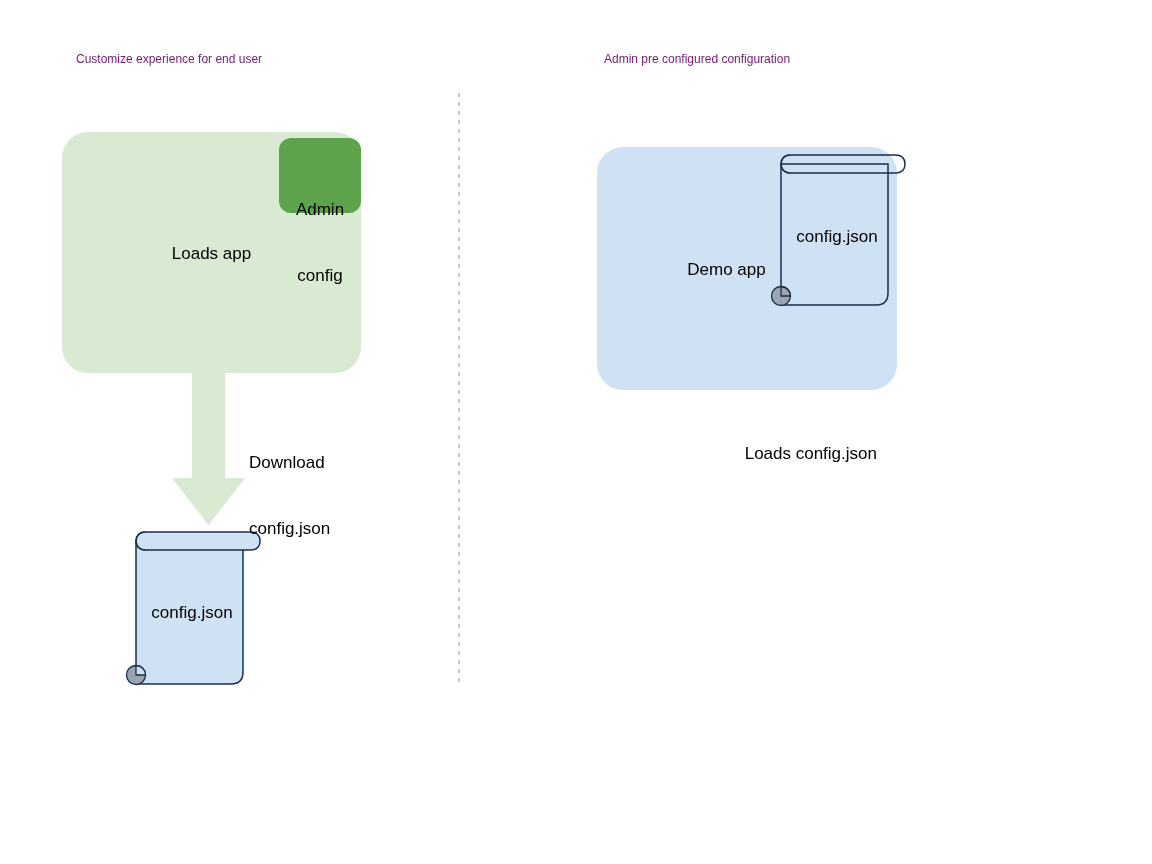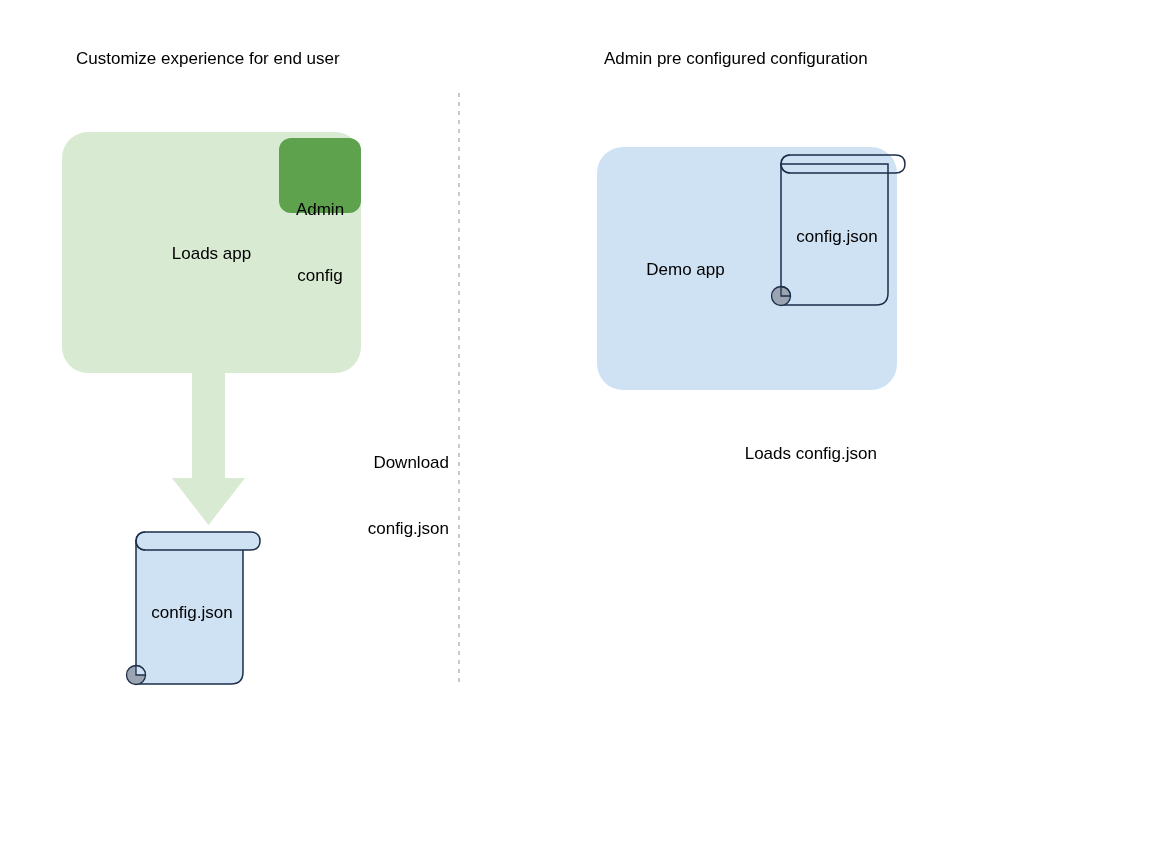--- a/index.html
+++ b/index.html
@@ -24,23 +24,23 @@
   .node-label {
     position: absolute;
     font-size: 17px;
     line-height: 22px;
     color: #000000;
     white-space: pre;
     text-align: center;
   }
   .panel-title {
     position: absolute;
-    font-size: 17px;
+    font-size: 12px;
     line-height: 22px;
-    color: #000000;
+    color: #701a75;
     white-space: nowrap;
   }
   .svg-layer {
     position: absolute;
     left: 0;
     top: 0;
     pointer-events: none;
   }
 </style>
 </head>
@@ -120,24 +120,24 @@
 
 <div class="panel-title" style="left:604px; top:48px;">Admin pre configured configuration</div>
 
 <div class="node-label" style="left:62px; top:243px; width:299px;">Loads app</div>
 
 <div class="node-label" style="left:279px; top:155px; width:82px;">
   <div>Admin</div>
   <div>config</div>
 </div>
 
-<div class="node-label" style="left:249px; top:408px; width:200px; text-align:right;">
+<div class="node-label" style="left:249px; top:408px; width:200px; text-align:left;">
   <div>Download</div>
   <div>config.json</div>
 </div>
 
 <div class="node-label" style="left:136px; top:602px; width:112px;">config.json</div>
 
-<div class="node-label" style="left:582px; top:259px; width:207px;">Demo app</div>
+<div class="node-label" style="left:623px; top:259px; width:207px;">Demo app</div>
 
 <div class="node-label" style="left:781px; top:226px; width:112px;">config.json</div>
 
 <div class="node-label" style="left:627px; top:443px; width:250px; text-align:right;">Loads config.json</div>
 
 </body></html>

